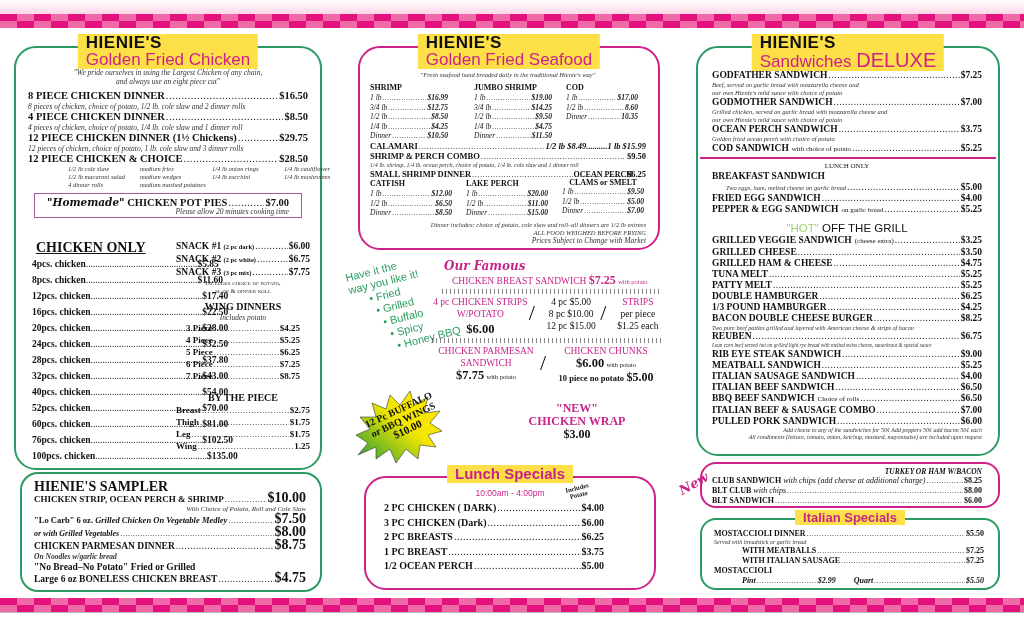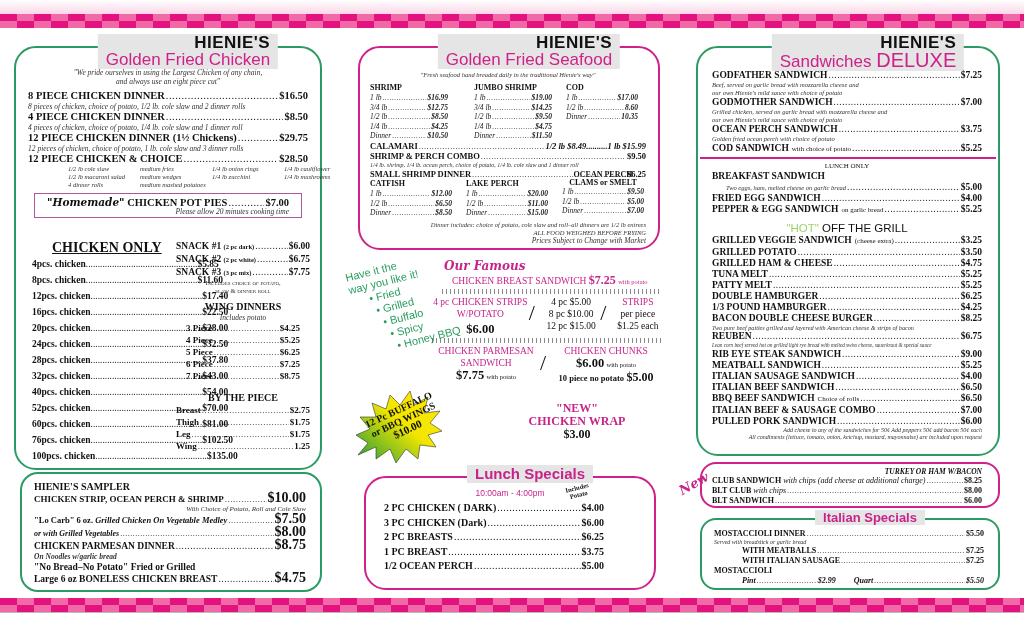--- a/index.html
+++ b/index.html
@@ -15,21 +15,21 @@
   }
   .checker.top { top: 14px; }
   .checker.top::before { content:""; position:absolute; left:0; top:-14px; width:100%; height:14px; background: linear-gradient(#ffffff, #fbd7e8); }
   .checker.bottom { top: 598px; }
   .checker.bottom::after { content:""; position:absolute; left:0; top:14px; width:100%; height:8px; background:#ffffff; border-top:1px solid #bbb; }
 
   .box { position: absolute; border: 2px solid #2c9a63; border-radius: 22px; }
   .box.pink { border-color: #cf2189; }
   .box-title {
     position: absolute; left: 50%; transform: translateX(-50%); top: -12px;
-    background: #e5e5e5; padding: 0 8px; text-align: right; white-space: nowrap; margin-left: 20px;
+    background: #fde047; padding: 0 8px; text-align: left; white-space: nowrap;
   }
   .brand { font-family: "Liberation Sans", sans-serif; font-weight: bold; font-size: 17px; letter-spacing: 0.5px; color: #111; line-height: 17px; }
   .subbrand { font-family: "Liberation Sans", sans-serif; font-size: 17px; color: #cf2189; line-height: 18px; }
   .subbrand .big { font-size: 20px; }
   .tagline { font-style: italic; font-size: 7.5px; text-align: center; color: #333; line-height: 9px; }
 
   .row { display: flex; align-items: baseline; white-space: nowrap; }
   .row .name { font-weight: bold; }
   .row .dots { flex: 1; overflow: hidden; margin: 0 1px; }
   .row .dots::after { content: "................................................................................................................................................................................................"; font-weight: normal; letter-spacing: 0.5px; }
@@ -38,38 +38,38 @@
   .note { font-style: italic; font-size: 6.5px; color: #333; text-align: right; line-height: 8px; }
 
   
   .fc-main .row { font-size: 10.5px; line-height: 12px; }
   .fc-sides-title { font-weight: bold; font-style: italic; font-size: 8.5px; text-decoration: underline; margin-left: 22px; line-height: 10px; }
   .fc-sides { display: grid; grid-template-columns: 72px 72px 72px 70px; font-style: italic; font-size: 6.5px; color: #333; margin-left: 40px; line-height: 8px; }
   .potpie { border: 1px solid #b0569a; margin: 4px 6px 0 6px; padding: 2px 12px 1px 12px; }
   .potpie .row { font-size: 10.5px; }
   .potpie .homemade { font-family: "DejaVu Serif", serif; font-style: italic; font-weight: bold; }
 
-  .chk-only-title { font-weight: bold; font-size: 14px; text-decoration: underline; line-height: 16px; margin-left: 20px; }
+  .chk-only-title { font-weight: bold; font-size: 14px; text-decoration: underline; line-height: 16px; margin-left: 4px; }
   .chk-row { display: flex; font-weight: bold; font-size: 9.5px; line-height: 16px; white-space: nowrap; }
   .chk-row .qty { width: 23px; }
   .chk-row .lbl { flex: 1; display: flex; }
   .chk-row .lbl .d { flex: 1; overflow: hidden; }
   .chk-row .lbl .d::after { content: "..............................................."; font-weight: normal; }
 
   .snack .row { font-size: 9.5px; line-height: 12px; }
   .snack .small { font-size: 6.5px; }
   .smallcaps { font-variant: small-caps; font-size: 6.5px; text-align: center; color: #333; line-height: 8px; }
   .sec-title { font-weight: bold; font-size: 10px; text-align: center; line-height: 12px; }
   .wing .row { font-size: 9px; line-height: 12px; }
   .piece .row { font-size: 9px; line-height: 12px; }
 
   
   .sampler .row { font-size: 10px; line-height: 11px; }
   .sampler .big-price { font-size: 14px; font-weight: bold; }
-  .sampler .label-only { font-weight: bold; font-size: 10px; line-height: 10px; }
+  .sampler .label-only { font-weight: bold; font-size: 14px; line-height: 10px; }
 
   
   .sf .colhead { font-weight: bold; font-size: 8px; line-height: 10px; }
   .sf .it { font-style: italic; font-size: 7.5px; line-height: 9.5px; color: #222; }
   .sf .it .price { font-weight: bold; }
   .sf .row.big { font-size: 8.5px; line-height: 10.5px; }
 
   
   .mag { color: #c7248a; }
   .famous-title { font-family: "DejaVu Serif", serif; font-weight: bold; font-style: italic; font-size: 12px; color: #c7248a; }
@@ -710,21 +710,21 @@
     <div id="grill-rows">
         <div>
           <div class="row">
             <span class="name"><span>GRILLED VEGGIE SANDWICH</span><span class="inline-desc">(cheese extra)</span></span>
             <span class="dots"></span>
             <span class="price">$3.25</span>
           </div>
         </div>
         <div>
           <div class="row">
-            <span class="name"><span>GRILLED POTATO</span></span>
+            <span class="name"><span>GRILLED CHEESE</span></span>
             <span class="dots"></span>
             <span class="price">$3.50</span>
           </div>
         </div>
         <div>
           <div class="row">
             <span class="name"><span>GRILLED HAM &amp; CHEESE</span></span>
             <span class="dots"></span>
             <span class="price">$4.75</span>
           </div>

